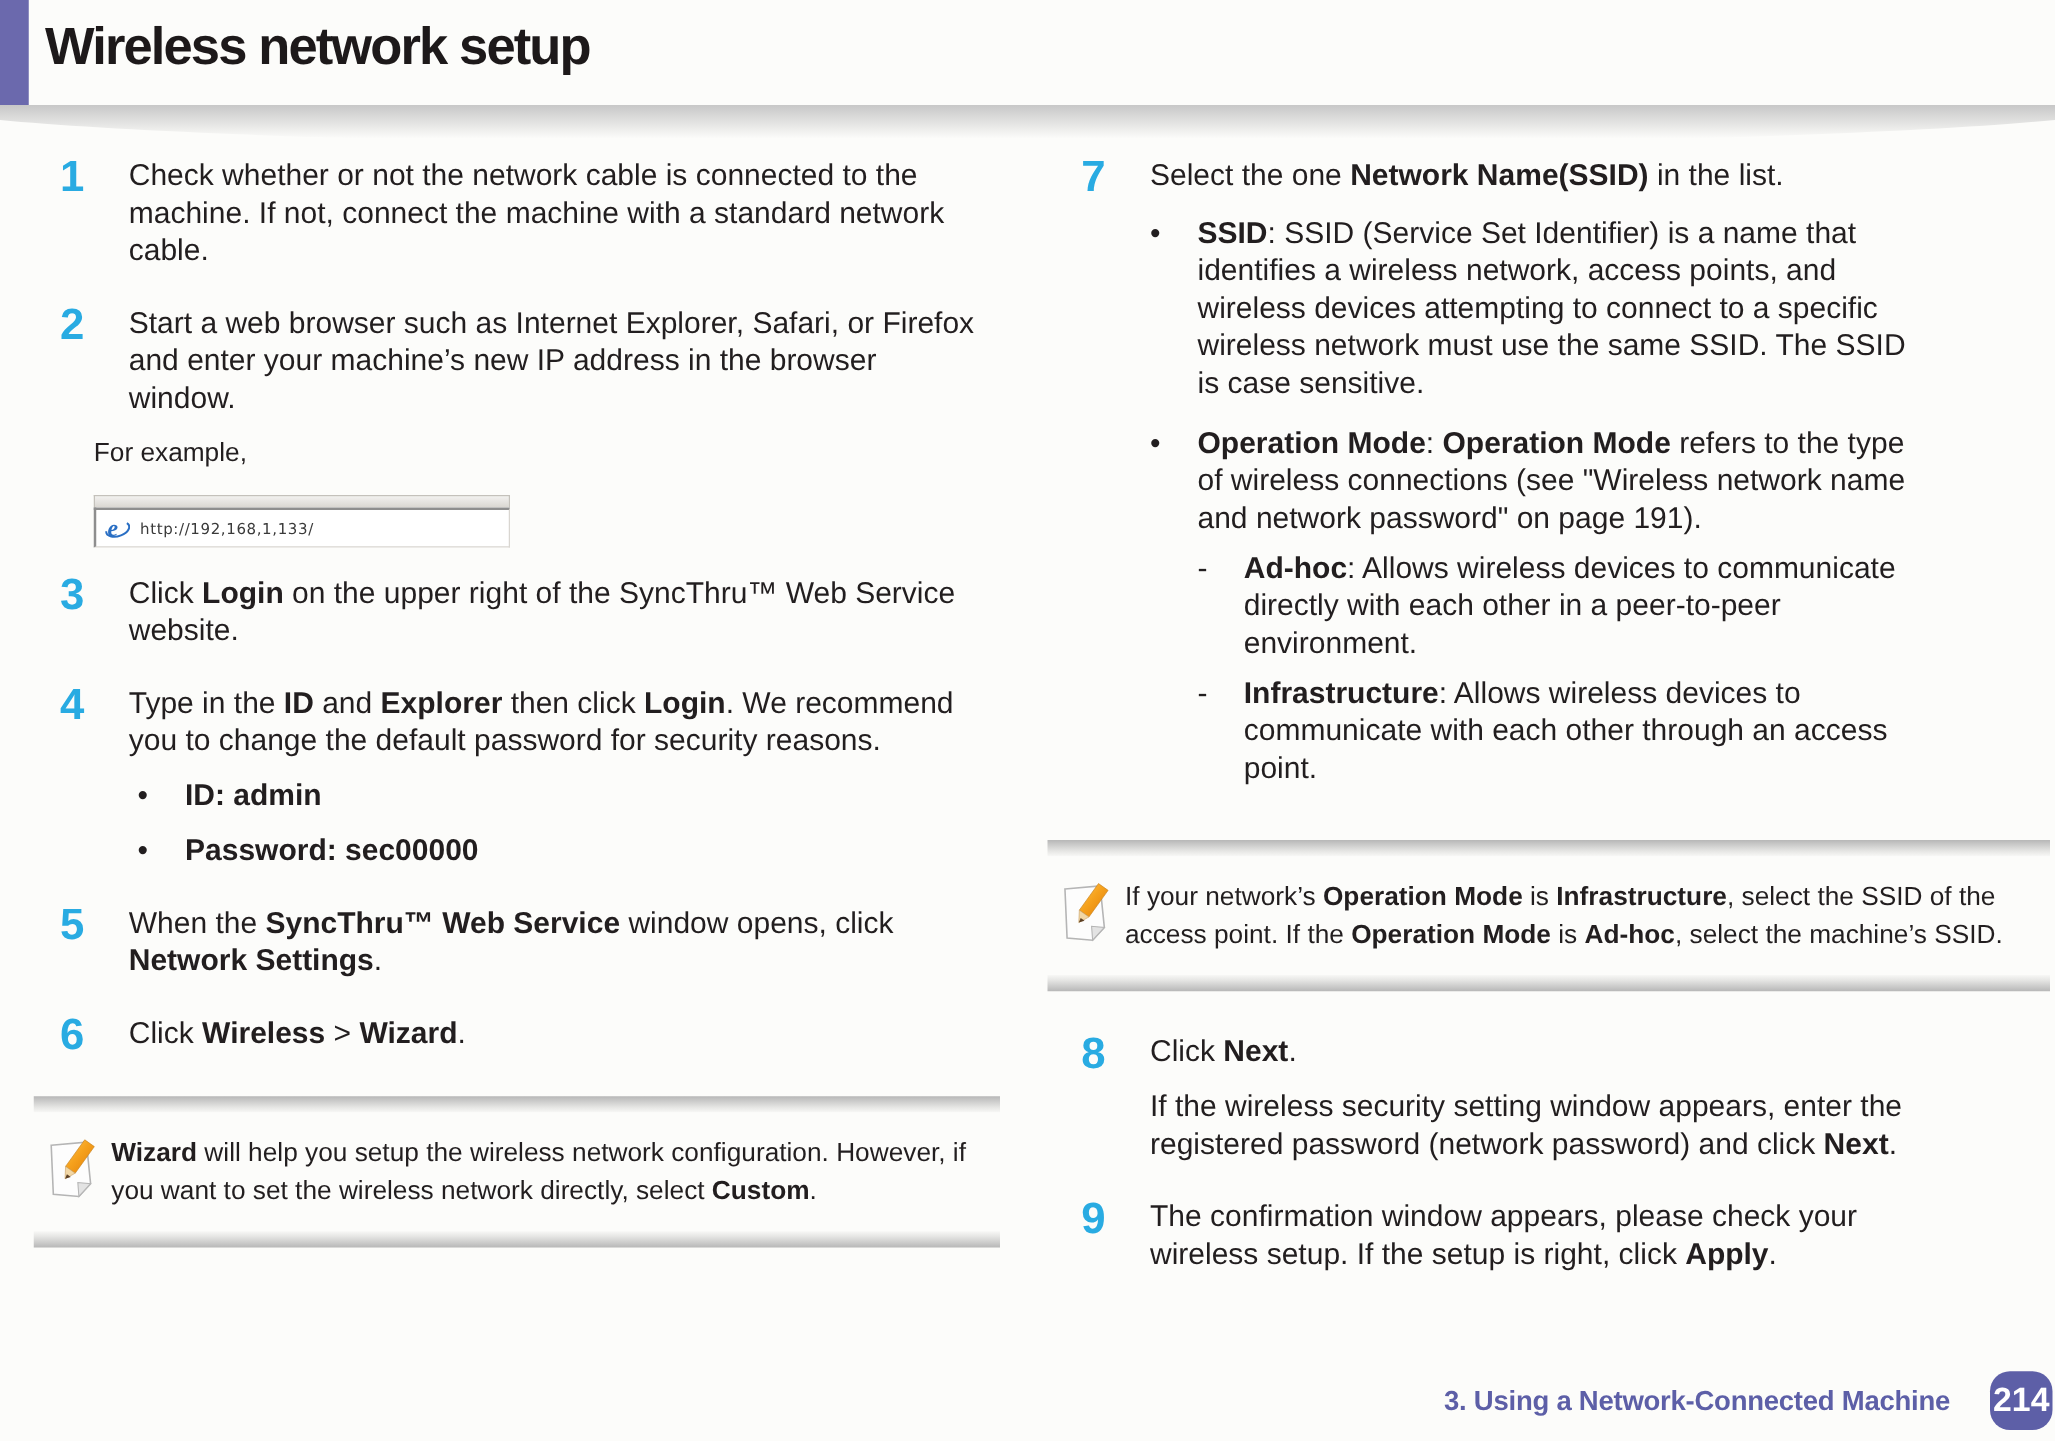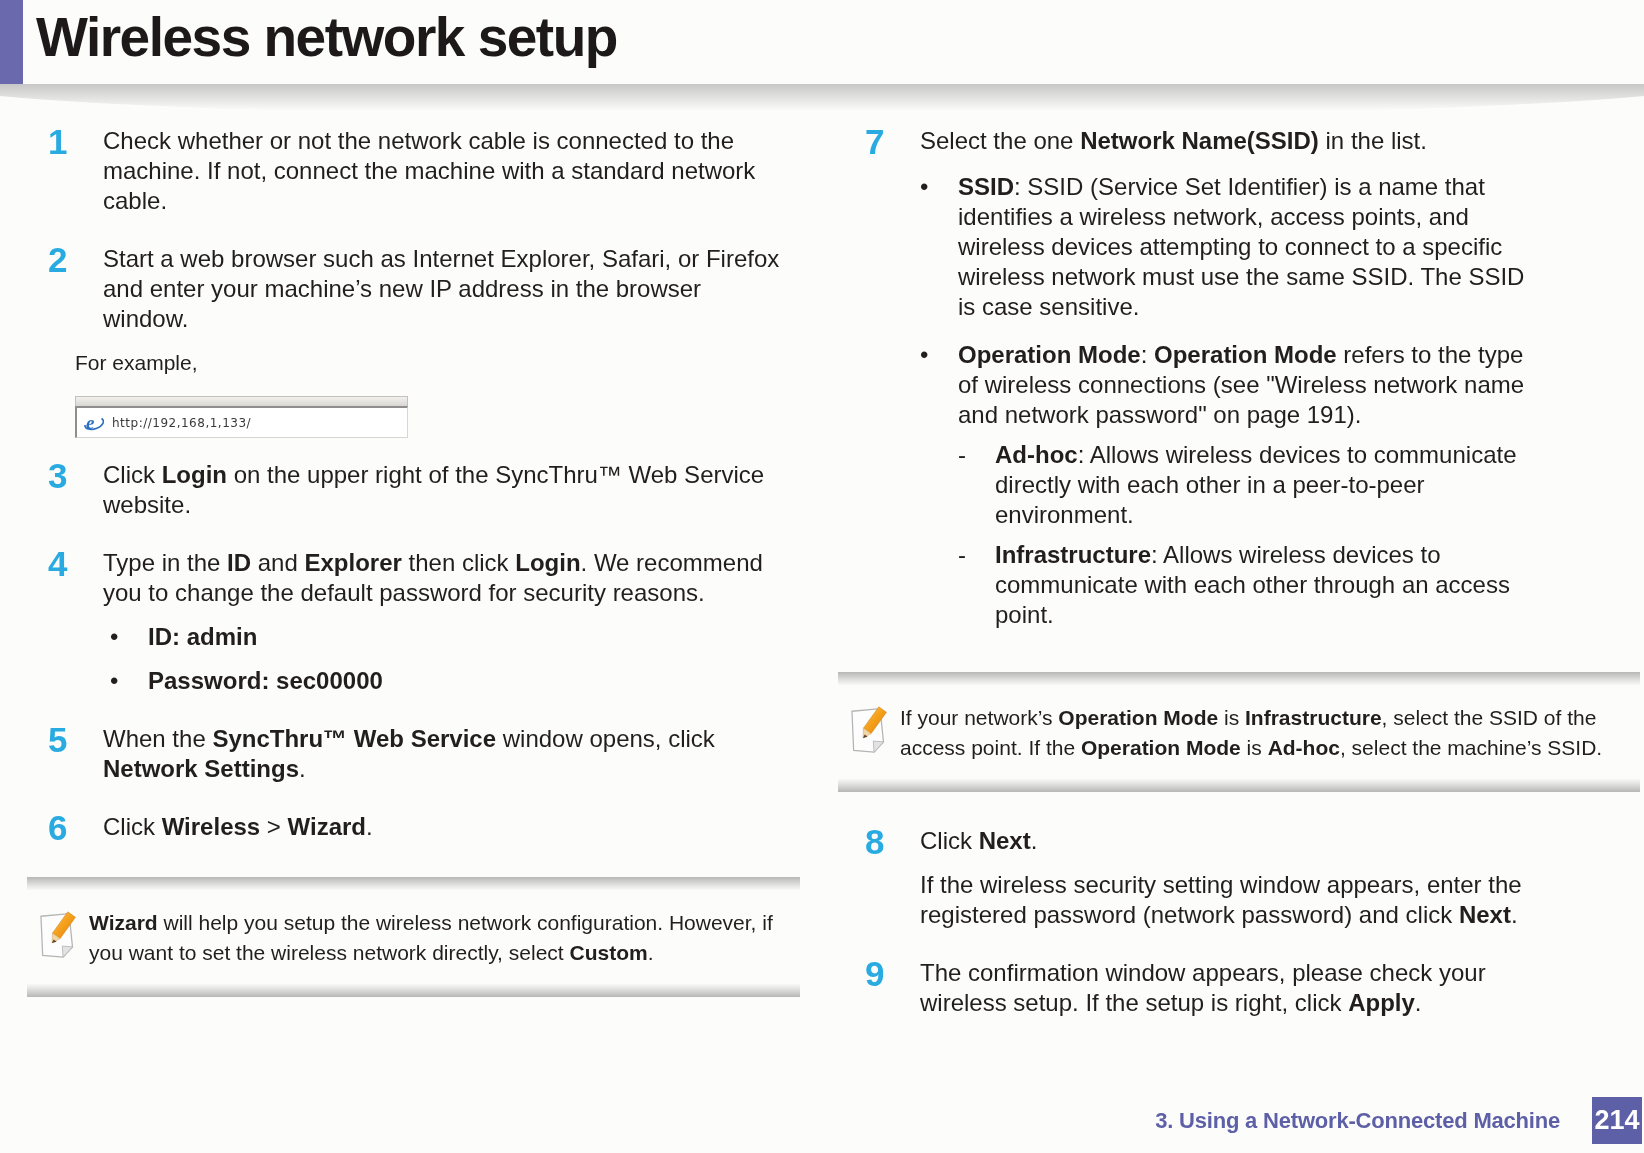--- a/index.html
+++ b/index.html
@@ -6,21 +6,21 @@
   body{
     width:1644px;height:1153px;position:relative;overflow:hidden;
     background:#fcfcfa;color:#221e1f;
     font-family:"Liberation Sans",sans-serif;
     -webkit-font-smoothing:antialiased;
   }
   
   .accent-bar{position:absolute;left:0;top:0;width:23px;height:91px;background:#6b69ad;}
   .page-title{
     position:absolute;left:36px;top:4px;margin:0;
-    font-size:55px;font-weight:700;letter-spacing:-1.5px;color:#1d191a;line-height:66px;
+    font-size:42px;font-weight:700;letter-spacing:-1.5px;color:#1d191a;line-height:66px;
   }
   .header-shadow{position:absolute;left:0;top:84px;width:1644px;height:34px;overflow:hidden;}
   .header-shadow .curve{
     position:absolute;top:-38px;left:-70px;right:-70px;height:72px;border-radius:50%;
     background:linear-gradient(to bottom,#8f8f8f 0%,#c6c6c6 52%,#fcfcfa 90%);
   }
   
   .col{position:absolute;top:118px;}
   .col-left{left:27px;width:773px;}
   .col-right{left:838px;width:802px;}
@@ -59,21 +59,21 @@
   .note-bar.bottom{background:linear-gradient(to top,#b7b7b7 0%,#e7e7e5 70%,#f8f8f6 100%);}
   .note-body{display:flex;align-items:flex-start;gap:8px;padding:16px 10px 16px 8px;background:#fcfcfa;}
   .note-text{flex:1;font-size:21px;line-height:30px;padding-top:2px;}
   .note-icon{flex:0 0 46px;}
   
   .footer-label{
     position:absolute;right:84px;top:1108px;
     font-size:22px;font-weight:700;color:#5d5fa7;letter-spacing:-0.2px;
   }
   .page-badge{
-    position:absolute;left:1592px;top:1097px;width:50px;height:47px;border-radius:0;
+    position:absolute;left:1592px;top:1097px;width:50px;height:47px;border-radius:16px;
     background:#5d5fa7;color:#fff;font-size:27px;font-weight:700;
     display:flex;align-items:center;justify-content:center;
   }
 </style>
 </head>
 <body>
 
 <div class="accent-bar"></div>
 <h1 class="page-title">Wireless network setup</h1>
 <div class="header-shadow">

